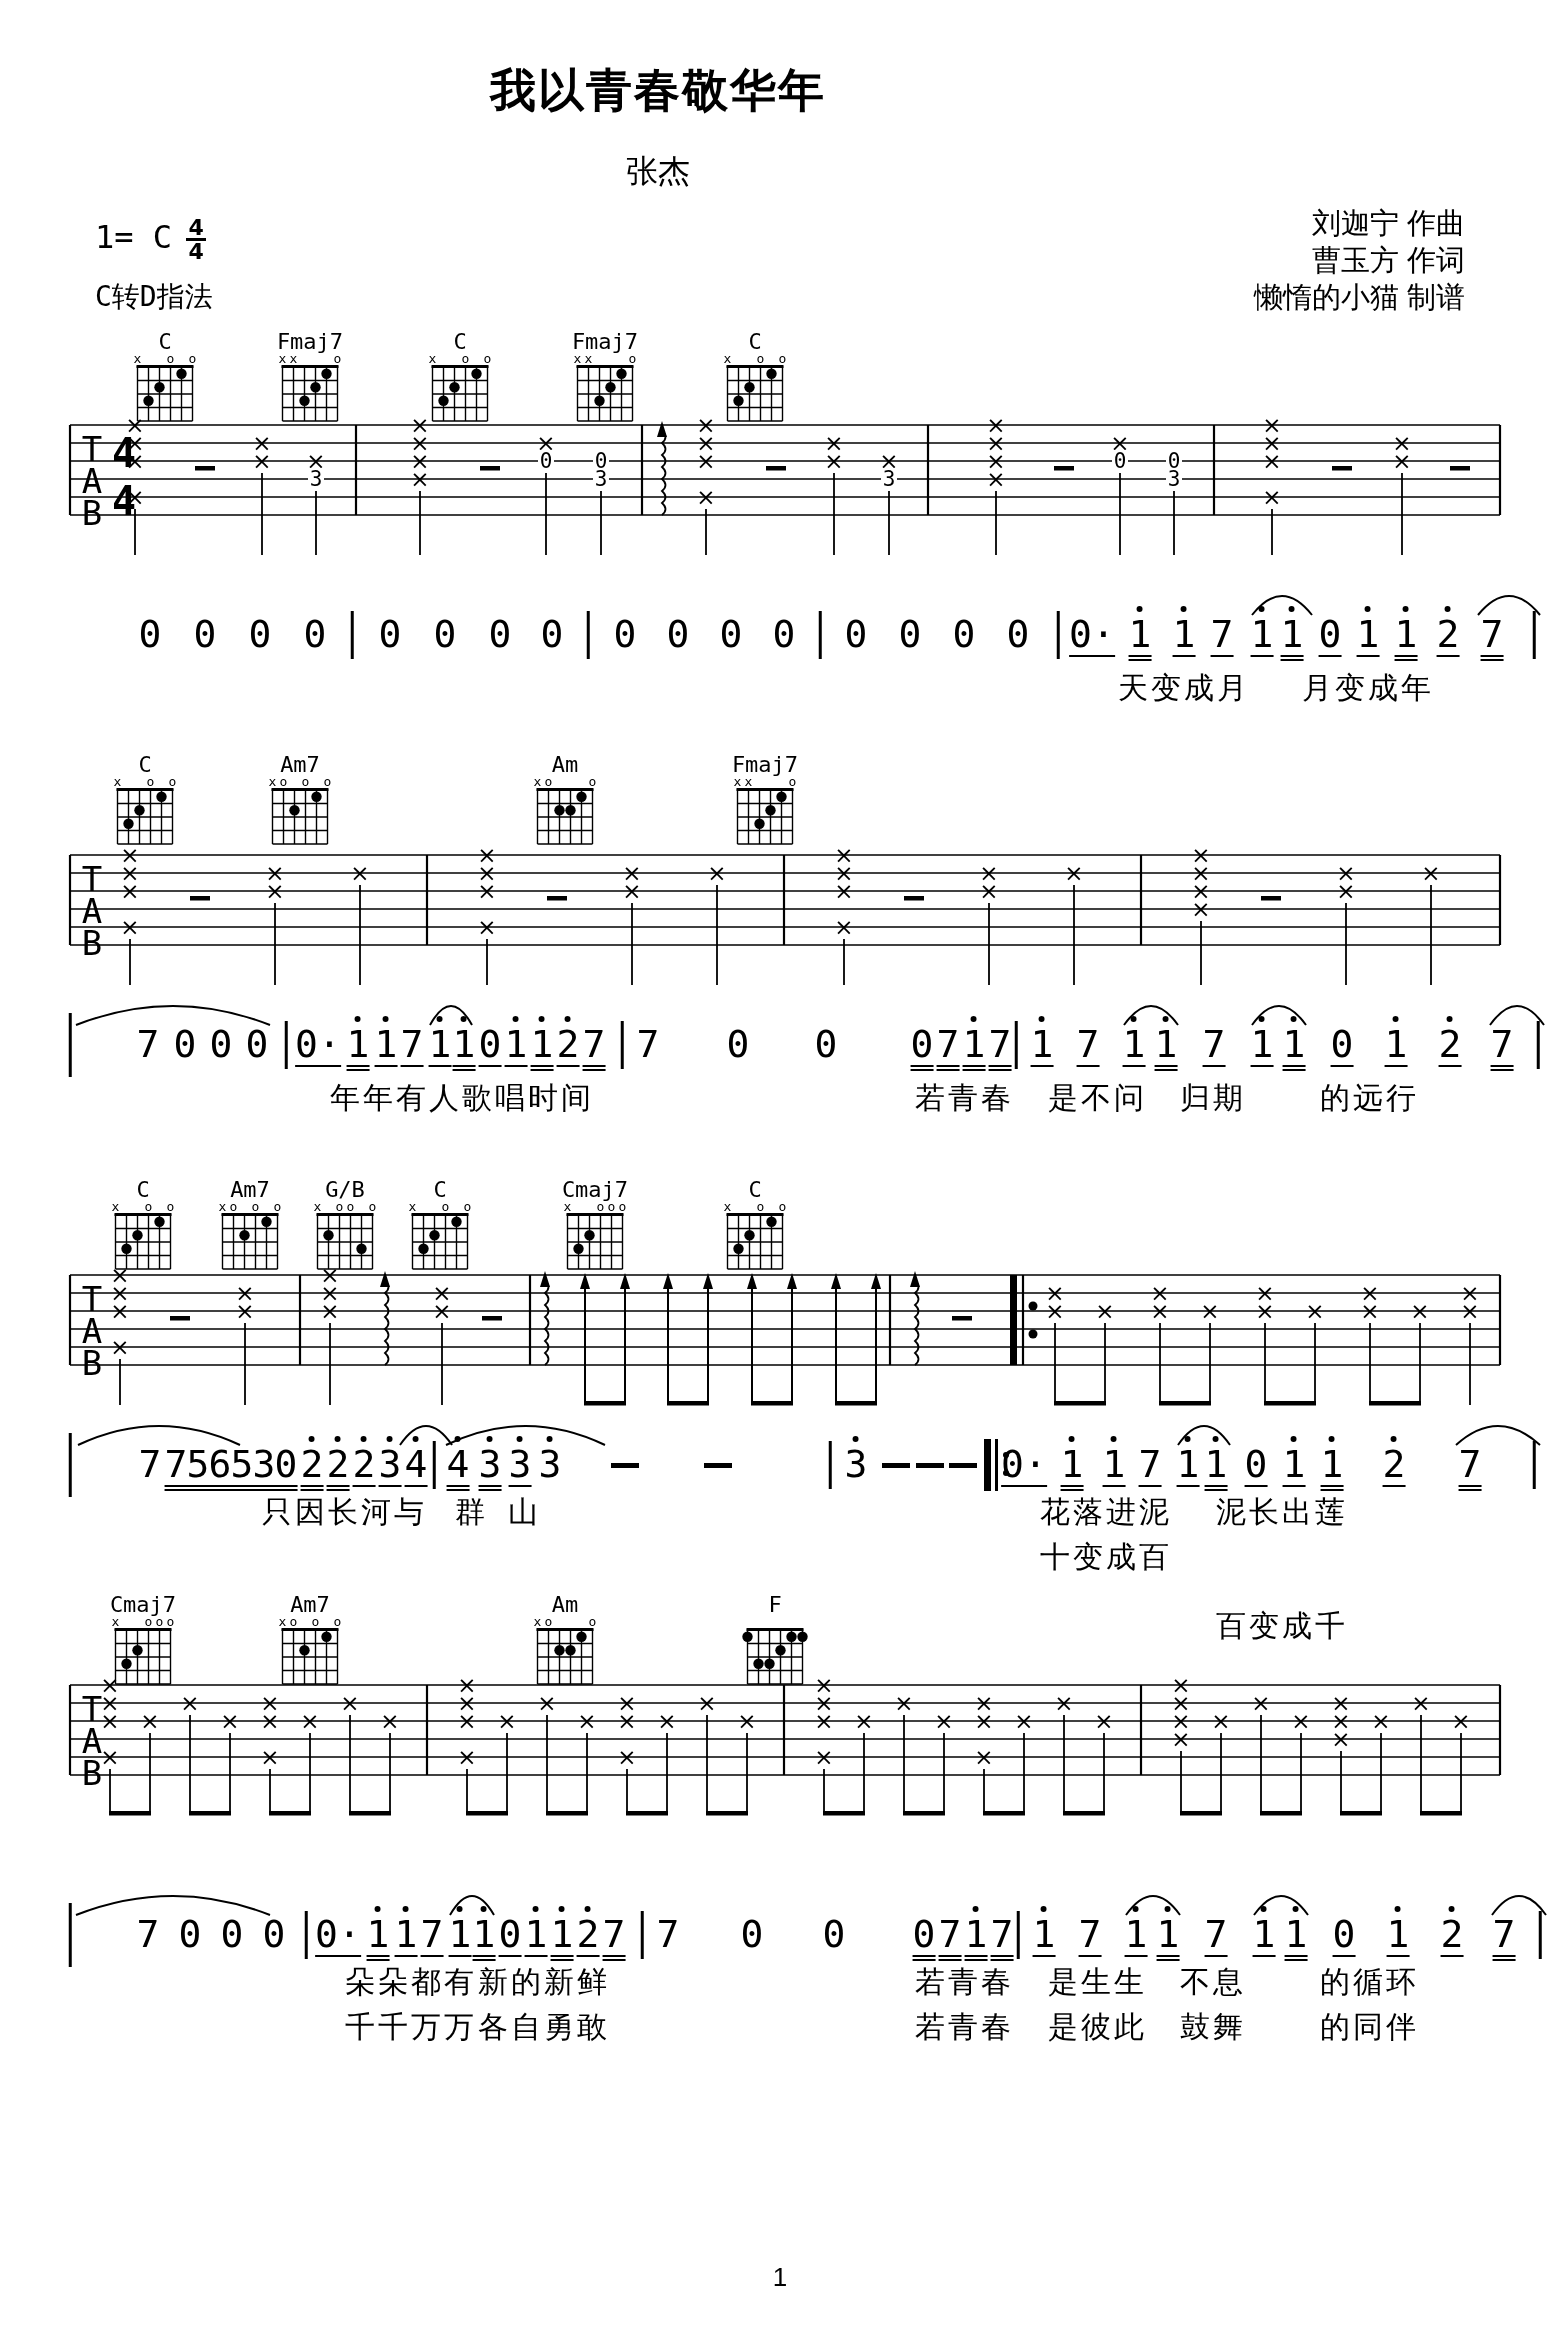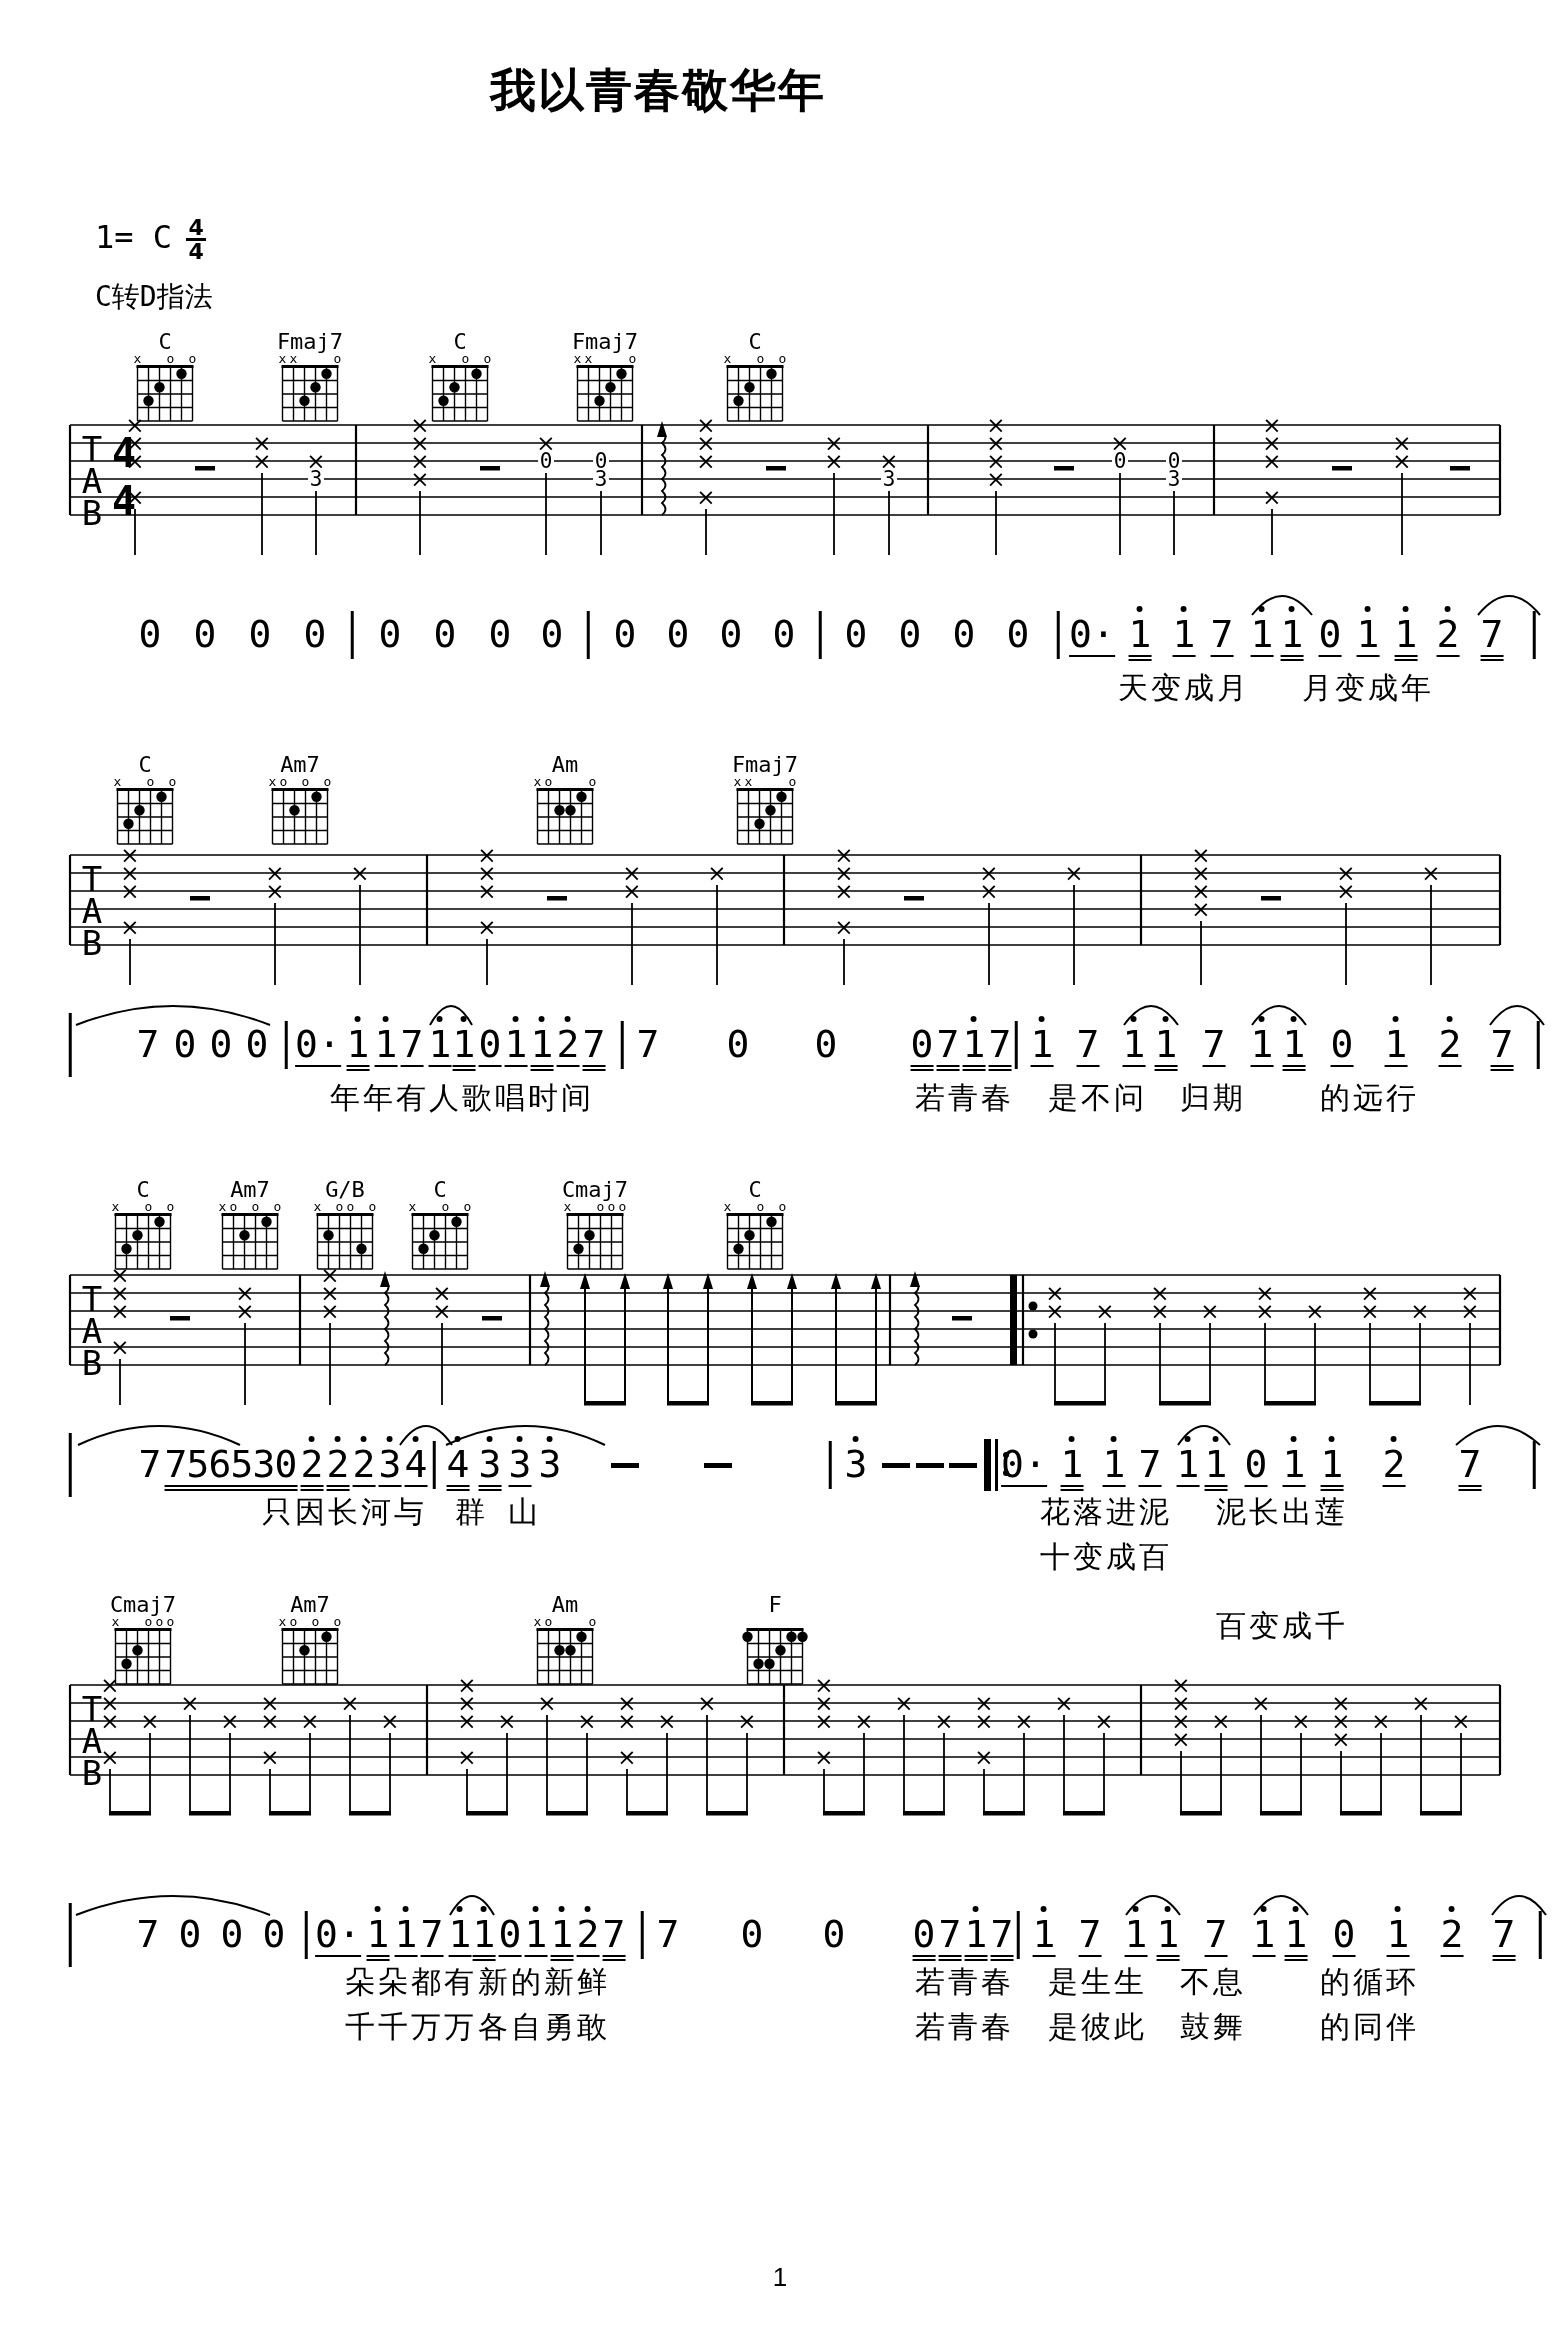--- a/index.html
+++ b/index.html
@@ -34,31 +34,37 @@
   .jrep .thin{left:11px;top:0;width:2.5px;height:52px;}
   .jrep .d1,.jrep .d2{left:19px;width:6px;height:6px;border-radius:50%;}
   .jrep .d1{top:13px;} .jrep .d2{top:31px;}
   .lyric{position:absolute;font-size:30px;letter-spacing:3px;white-space:nowrap;}
 </style>
 </head>
 <body>
 
 <div class="page">
   <div class="title">我以青春敬华年</div>
+  <div class="artist">张杰</div>
 
   <div class="keyrow">
     <span>1= C</span>
     <span class="frac">
       <span>4</span>
       <span class="bar"></span>
       <span>4</span>
     </span>
   </div>
   <div class="fingering">C转D指法</div>
 
+  <div class="credits">
+    <div>刘迦宁  作曲</div>
+    <div>曹玉方  作词</div>
+    <div>懒惰的小猫  制谱</div>
+  </div>
 
   <div id="score">
       <svg width="78" height="96" style="left:126px; top:332px;">
         <text x="39" y="17" font-size="22" text-anchor="middle" font-family="&quot;DejaVu Sans Mono&quot;, monospace" font-weight="normal">C</text>
         <text x="11.5" y="31" font-size="13" text-anchor="middle" font-family="&quot;DejaVu Sans Mono&quot;, monospace" font-weight="normal">x</text>
         <text x="44.5" y="31" font-size="13" text-anchor="middle" font-family="&quot;DejaVu Sans Mono&quot;, monospace" font-weight="normal">o</text>
         <text x="66.5" y="31" font-size="13" text-anchor="middle" font-family="&quot;DejaVu Sans Mono&quot;, monospace" font-weight="normal">o</text>
         <rect x="10.5" y="33" width="57" height="3" fill="#000"></rect>
         <line x1="11.5" y1="48.5" x2="66.5" y2="48.5" stroke="#000" stroke-width="1.4"></line>
         <line x1="11.5" y1="62" x2="66.5" y2="62" stroke="#000" stroke-width="1.4"></line>

